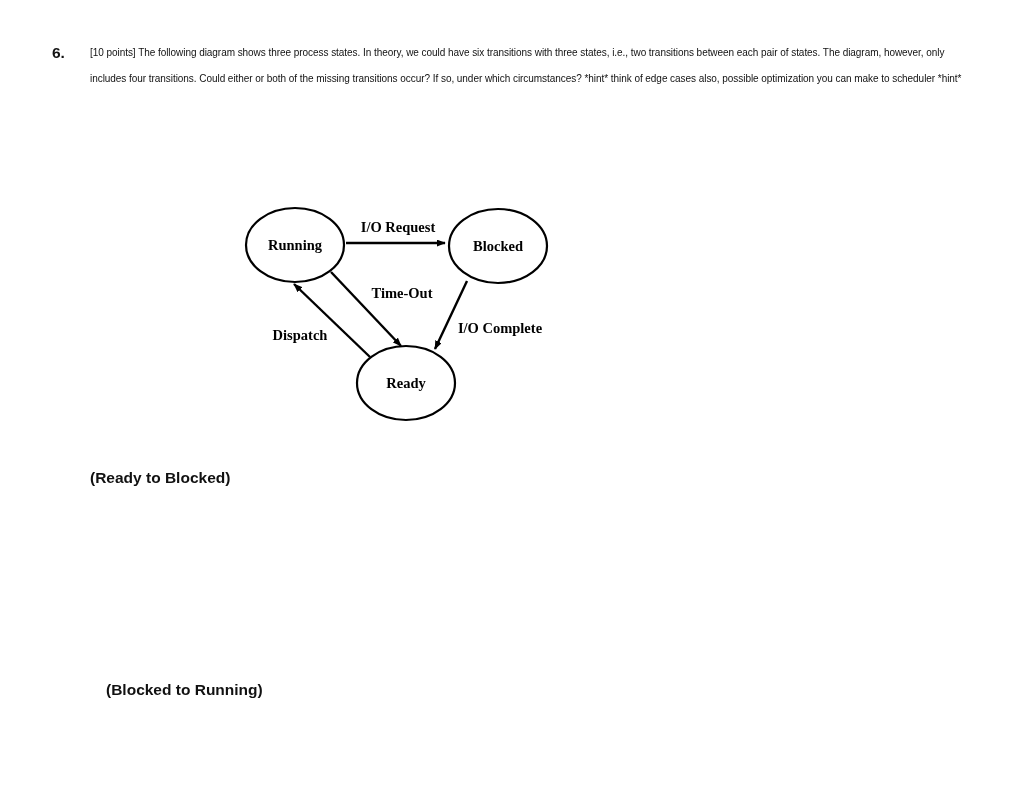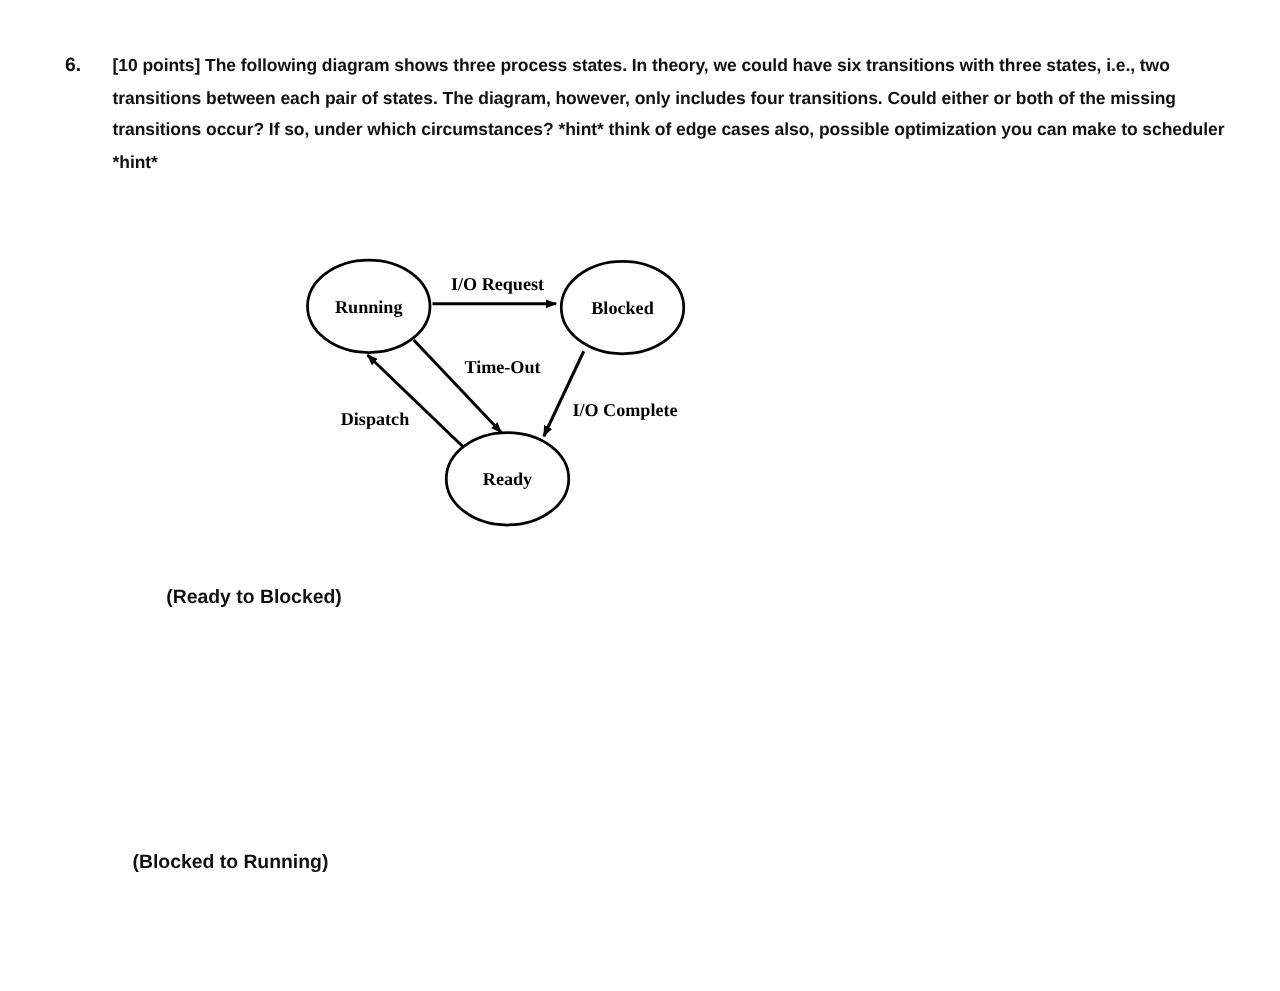--- a/index.html
+++ b/index.html
@@ -27,22 +27,22 @@
   }
   #question-number {
     font-size: 15.5px;
     font-weight: bold;
     line-height: 25.5px;
     width: 38px;
     flex: 0 0 38px;
     color: #111;
   }
   #question-text {
-    font-size: 14px;
-    font-weight: bold;
+    font-size: 10px;
+    font-weight: normal;
     line-height: 25.5px;
     letter-spacing: -0.05px;
     color: #111;
     flex: 1 1 auto;
     text-align: left;
   }
 
   
   #state-diagram {
     position: absolute;
@@ -78,21 +78,21 @@
   }
 
   
   .answer-heading {
     position: absolute;
     font-size: 15.5px;
     font-weight: bold;
     color: #111;
     white-space: nowrap;
   }
-  #answer-ready-blocked { left: 90px; top: 469px; margin-left: 43px; }
+  #answer-ready-blocked { left: 90px; top: 469px; }
   #answer-blocked-running { left: 90px; top: 681px; margin-left: 16px; }
 </style>
 </head>
 <body>
 
 <div id="question-block">
   <div id="question-number">6.</div>
   <div id="question-text">[10 points] The following diagram shows three process states. In theory, we could have six transitions with three states, i.e., two transitions between each pair of states. The diagram, however, only includes four transitions. Could either or both of the missing transitions occur? If so, under which circumstances? *hint* think of edge cases also, possible optimization you can make to scheduler *hint*</div>
 </div>
 

